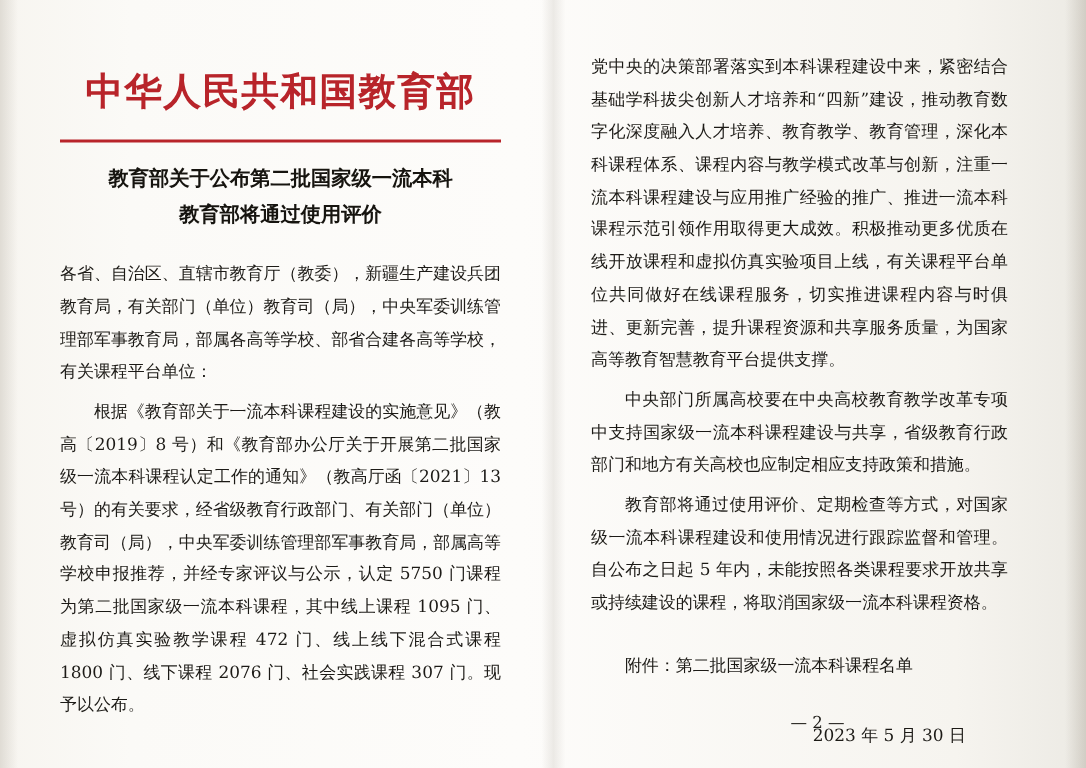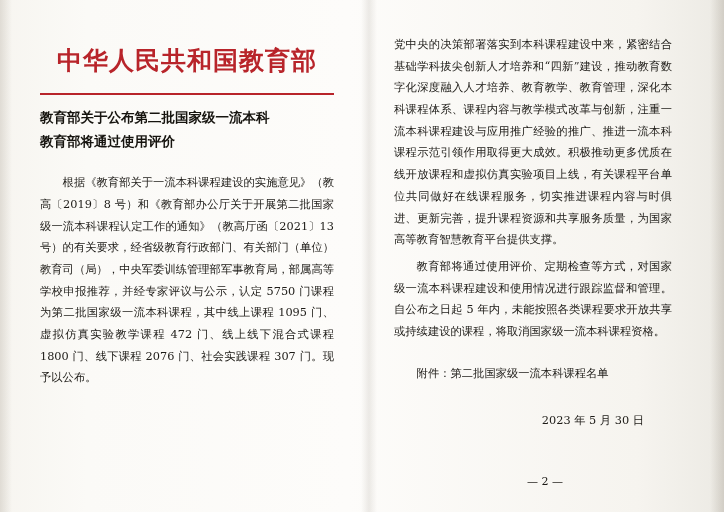--- a/index.html
+++ b/index.html
@@ -73,21 +73,22 @@
     margin: 6px 0 12px 0;
   }
   .doc-number {
     text-align: right;
     font-family: "DejaVu Serif", serif;
     font-size: 10.5px;
     color: #26241f;
     margin: 10px 6px 16px 0;
   }
   .title {
-    font-family: Liberation Mono, monospace;
+    text-align: center;
+    font-family: Liberation Sans, sans-serif;
     font-weight: bold;
     font-size: 13.5px;
     color: #16140f;
     line-height: 1.75;
     margin: 4px 0 18px 0;
   }
   .title div { white-space: nowrap; }
 
   p.body {
     font-family: "DejaVu Serif", serif;
@@ -132,26 +133,28 @@
   <div class="fold"></div>
   <div class="edge-right"></div>
 
   <div class="col col-left">
     <div class="masthead">中华人民共和国教育部</div>
     <div class="rule"></div>
     <div class="title">
       <div>教育部关于公布第二批国家级一流本科</div>
       <div>教育部将通过使用评价</div>
     </div>
+    <p class="body no-indent">各省、自治区、直辖市教育厅（教委），新疆生产建设兵团教育局，有关部门（单位）教育司（局），中央军委训练管理部军事教育局，部属各高等学校、部省合建各高等学校，有关课程平台单位：</p>
     <p class="body">根据《教育部关于一流本科课程建设的实施意见》（教高〔2019〕8 号）和《教育部办公厅关于开展第二批国家级一流本科课程认定工作的通知》（教高厅函〔2021〕13 号）的有关要求，经省级教育行政部门、有关部门（单位）教育司（局），中央军委训练管理部军事教育局，部属高等学校申报推荐，并经专家评议与公示，认定 5750 门课程为第二批国家级一流本科课程，其中线上课程 1095 门、虚拟仿真实验教学课程 472 门、线上线下混合式课程 1800 门、线下课程 2076 门、社会实践课程 307 门。现予以公布。</p>
 
   </div>
 
   <div class="col col-right">
     <p class="body no-indent">党中央的决策部署落实到本科课程建设中来，紧密结合基础学科拔尖创新人才培养和“四新”建设，推动教育数字化深度融入人才培养、教育教学、教育管理，深化本科课程体系、课程内容与教学模式改革与创新，注重一流本科课程建设与应用推广经验的推广、推进一流本科课程示范引领作用取得更大成效。积极推动更多优质在线开放课程和虚拟仿真实验项目上线，有关课程平台单位共同做好在线课程服务，切实推进课程内容与时俱进、更新完善，提升课程资源和共享服务质量，为国家高等教育智慧教育平台提供支撑。</p>
+    <p class="body">中央部门所属高校要在中央高校教育教学改革专项中支持国家级一流本科课程建设与共享，省级教育行政部门和地方有关高校也应制定相应支持政策和措施。</p>
     <p class="body">教育部将通过使用评价、定期检查等方式，对国家级一流本科课程建设和使用情况进行跟踪监督和管理。自公布之日起 5 年内，未能按照各类课程要求开放共享或持续建设的课程，将取消国家级一流本科课程资格。</p>
     <p class="body attach">附件：第二批国家级一流本科课程名单</p>
     <div class="signature">
       <div>2023 年 5 月 30 日</div>
     </div>
     <div class="page-num">— 2 —</div>
   </div>
 
 </div>
 

